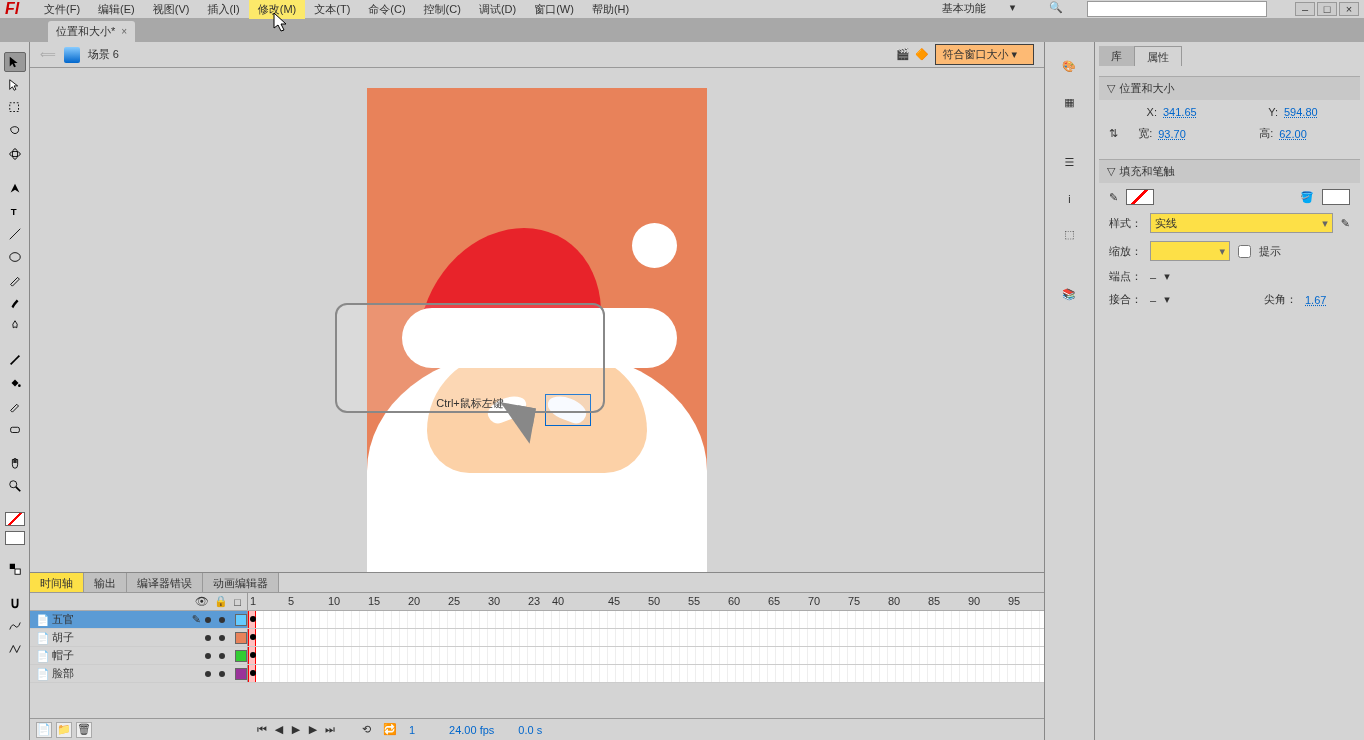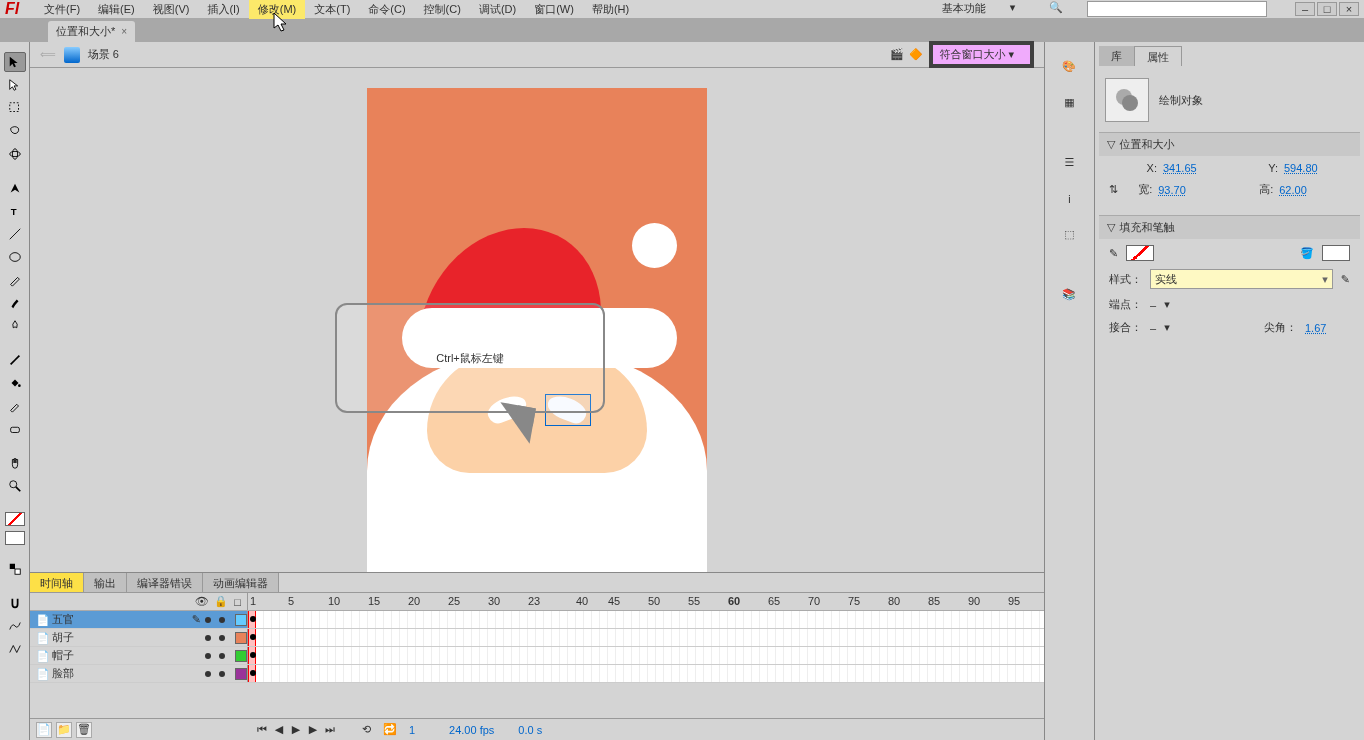--- a/index.html
+++ b/index.html
@@ -18,36 +18,36 @@
 .main{display:flex;height:698px}
 .toolbar{width:30px;background:#d4d4d4;border-right:1px solid #888;padding-top:10px;display:flex;flex-direction:column;align-items:center;gap:3px}
 .tool{width:22px;height:20px;display:flex;align-items:center;justify-content:center;cursor:pointer;border-radius:2px}
 .tool.sel{background:#999;border:1px solid #666}
 .tool svg{width:14px;height:14px}
 .color-swatch{width:20px;height:14px;border:1px solid #666;margin-top:2px}
 .center{flex:1;display:flex;flex-direction:column;background:#d4d4d4}
 .scene-bar{height:26px;background:#d4d4d4;border-bottom:1px solid #999;display:flex;align-items:center;padding:0 10px;gap:8px}
 .scene-icon{width:16px;height:16px;background:linear-gradient(#8cf,#06c);border-radius:2px}
 .scene-right{margin-left:auto;display:flex;align-items:center;gap:6px}
-.zoom-select{background:#f0abfc;border:4px solid #404040;padding:2px 16px 2px 6px;position:relative}
+.zoom-select{background:#fdba74;border:1px solid #404040;padding:2px 16px 2px 6px;position:relative}
 .canvas-area{flex:1;background:#d4d4d4;display:flex;justify-content:center;align-items:flex-start;padding-top:20px;position:relative;overflow:hidden}
 .stage{width:340px;height:488px;background:#e8825a;position:relative}
 .beard{position:absolute;bottom:0;left:50%;transform:translateX(-50%);width:340px;height:225px;background:#fff;border-radius:150px 150px 0 0 / 120px 120px 0 0}
 .beard::before,.beard::after{content:"";position:absolute;background:#fff;border-radius:50%}
 .face{position:absolute;top:265px;left:50%;transform:translateX(-50%);width:220px;height:120px;background:#fcd1a7;border-radius:110px 110px 60px 60px}
 .hat{position:absolute;top:140px;left:50%;transform:translateX(-50%);width:250px;height:130px}
 .hat-body{width:180px;height:100px;background:#e8232a;border-radius:90px 90px 0 0 / 100px 100px 0 0;margin-left:15px;transform:skewX(-8deg)}
 .hat-band{position:absolute;bottom:-10px;left:-10px;width:275px;height:60px;background:#fff;border-radius:40px}
 .hat-pom{position:absolute;top:-5px;right:-15px;width:45px;height:45px;background:#fff;border-radius:50%}
 .mustache{position:absolute;top:310px;left:50%;transform:translateX(-50%);width:110px;height:30px}
 .mustache span{position:absolute;width:40px;height:22px;background:#fff;border-radius:50% 50% 50% 10px}
 .mustache span:first-child{left:5px;transform:rotate(-20deg)}
 .mustache span:last-child{right:5px;transform:rotate(20deg) scaleX(-1);border-radius:50% 50% 50% 10px}
 .sel-rect{position:absolute;top:306px;left:178px;width:46px;height:32px;border:1px solid #06c;background:rgba(100,150,255,0.05)}
-.callout{position:absolute;top:235px;left:305px;width:270px;height:110px;border:2px solid #888;border-radius:12px;background:rgba(255,255,255,0.15);color:#888;display:flex;align-items:center;justify-content:center;font-size:14px}
+.callout{position:absolute;top:235px;left:305px;width:270px;height:110px;border:2px solid #888;border-radius:12px;background:rgba(255,255,255,0.15);color:#888;display:flex;align-items:flex-end;justify-content:center;font-size:14px}
 .callout::after{content:"";position:absolute;bottom:-30px;left:160px;width:0;height:0;border:18px solid transparent;border-top-color:#888;border-right-color:#888;transform:rotate(10deg)}
 .cursor{position:absolute;top:12px;left:273px;z-index:100}
 .bottom-panel{height:168px;background:#d4d4d4;border-top:1px solid #888;display:flex;flex-direction:column}
 .panel-tabs{height:20px;display:flex;border-bottom:1px solid #999}
 .ptab{padding:3px 10px;background:#c0c0c0;border-right:1px solid #999}
 .ptab.active{background:#fde047}
 .timeline-header{height:18px;display:flex;background:#d4d4d4;border-bottom:1px solid #aaa}
 .layer-controls{width:218px;display:flex;justify-content:flex-end;align-items:center;gap:6px;padding-right:6px;border-right:1px solid #999}
 .frame-ruler{flex:1;position:relative;font-size:10px;color:#555}
 .frame-num{position:absolute;top:2px}
@@ -76,21 +76,21 @@
 .prop-tab.active{background:#d4d4d4;border:1px solid #999;border-bottom:none}
 .obj-header{display:flex;align-items:center;gap:10px;padding:6px}
 .obj-icon{width:44px;height:44px;background:#eee;border:1px solid #999;display:flex;align-items:center;justify-content:center}
 .section{border-top:1px solid #aaa;margin-top:4px}
 .sec-head{padding:4px 8px;background:#c8c8c8;display:flex;align-items:center;gap:4px}
 .sec-body{padding:6px 10px}
 .prop-row{display:flex;align-items:center;gap:6px;margin-bottom:8px}
 .prop-label{width:28px;text-align:right}
 .prop-val{color:#06c;text-decoration:underline dotted;min-width:45px}
 .prop-row2{display:flex;align-items:center;gap:8px;margin-bottom:8px}
-.combo{flex:1;height:20px;background:#fef9c3;border:1px solid #999;display:flex;align-items:center;padding:0 4px;position:relative}
+.combo{flex:1;height:20px;background:#fde047;border:1px solid #999;display:flex;align-items:center;padding:0 4px;position:relative}
 .combo::after{content:"▾";position:absolute;right:4px;color:#666}
 .num-input{width:40px;height:18px;background:#fff;border:1px solid #999;text-align:center}
 .swatch-btn{width:28px;height:16px;border:1px solid #666}
 </style>
 </head>
 <body>
 
 <div class="menubar">
   <div class="logo">Fl</div>
   <div class="menu-item">文件(F)</div>
@@ -301,25 +301,25 @@
         </div>
         <div class="frame-ruler" id="ruler">
             <span class="frame-num" style="left: 2px;">1</span>
             <span class="frame-num" style="left: 40px;">5</span>
             <span class="frame-num" style="left: 80px;">10</span>
             <span class="frame-num" style="left: 120px;">15</span>
             <span class="frame-num" style="left: 160px;">20</span>
             <span class="frame-num" style="left: 200px;">25</span>
             <span class="frame-num" style="left: 240px;">30</span>
             <span class="frame-num" style="left: 280px;">23</span>
-            <span class="frame-num" style="left: 328px; text-align: center;">40</span>
+            <span class="frame-num" style="left: 304px; text-align: center;">40</span>
             <span class="frame-num" style="left: 360px;">45</span>
             <span class="frame-num" style="left: 400px;">50</span>
             <span class="frame-num" style="left: 440px;">55</span>
-            <span class="frame-num" style="left: 480px; font-weight: bold;">60</span>
+            <span class="frame-num" style="left: 480px;">60</span>
             <span class="frame-num" style="left: 520px;">65</span>
             <span class="frame-num" style="left: 560px;">70</span>
             <span class="frame-num" style="left: 600px;">75</span>
             <span class="frame-num" style="left: 640px;">80</span>
             <span class="frame-num" style="left: 680px;">85</span>
             <span class="frame-num" style="left: 720px;">90</span>
             <span class="frame-num" style="left: 760px;">95</span>
           </div>
       </div>
       <div class="layers" id="layers">
@@ -415,29 +415,20 @@
     <div class="rc-icon">ℹ</div>
     <div class="rc-icon">⬚</div>
     <div style="height:12px"></div>
     <div class="rc-icon">📚</div>
   </div>
 
   <div class="props">
     <div class="prop-tabs">
       <div class="prop-tab">库</div>
       <div class="prop-tab active">属性</div>
-    </div>
-    <div class="obj-header">
-      <div class="obj-icon">
-          <svg width="30" height="30">
-            <circle cx="12" cy="12" r="8" fill="#aaa"></circle>
-            <circle cx="18" cy="18" r="8" fill="#888"></circle>
-          </svg>
-        </div>
-      <span>绘制对象</span>
     </div>
     <div class="section">
       <div class="sec-head">▽ <span>位置和大小</span></div>
       <div class="sec-body">
         <div class="prop-row">
           <span style="width:14px"></span>
           <span class="prop-label">X:</span>
           <span class="prop-val">341.65</span>
           <span style="width:30px"></span>
           <span class="prop-label">Y:</span>
@@ -464,20 +455,26 @@
           <div class="swatch-btn" style="background:#fff"></div>
         </div>
         <div class="prop-row2">
           <span>样式：</span>
           <div class="combo">
               <span>实线</span>
             </div>
           <span>✎</span>
         </div>
         <div class="prop-row2">
+          <span>缩放：</span>
+          <div class="combo" style="max-width:80px"></div>
+          <input type="checkbox" style="">
+          <span>提示</span>
+        </div>
+        <div class="prop-row2">
           <span>端点：</span>
           <span>–</span>
             <span>▾</span>
         </div>
         <div class="prop-row2">
           <span>接合：</span>
           <span>–</span>
             <span>▾</span>
           <span style="flex:1"></span>
           <span>尖角：</span>

